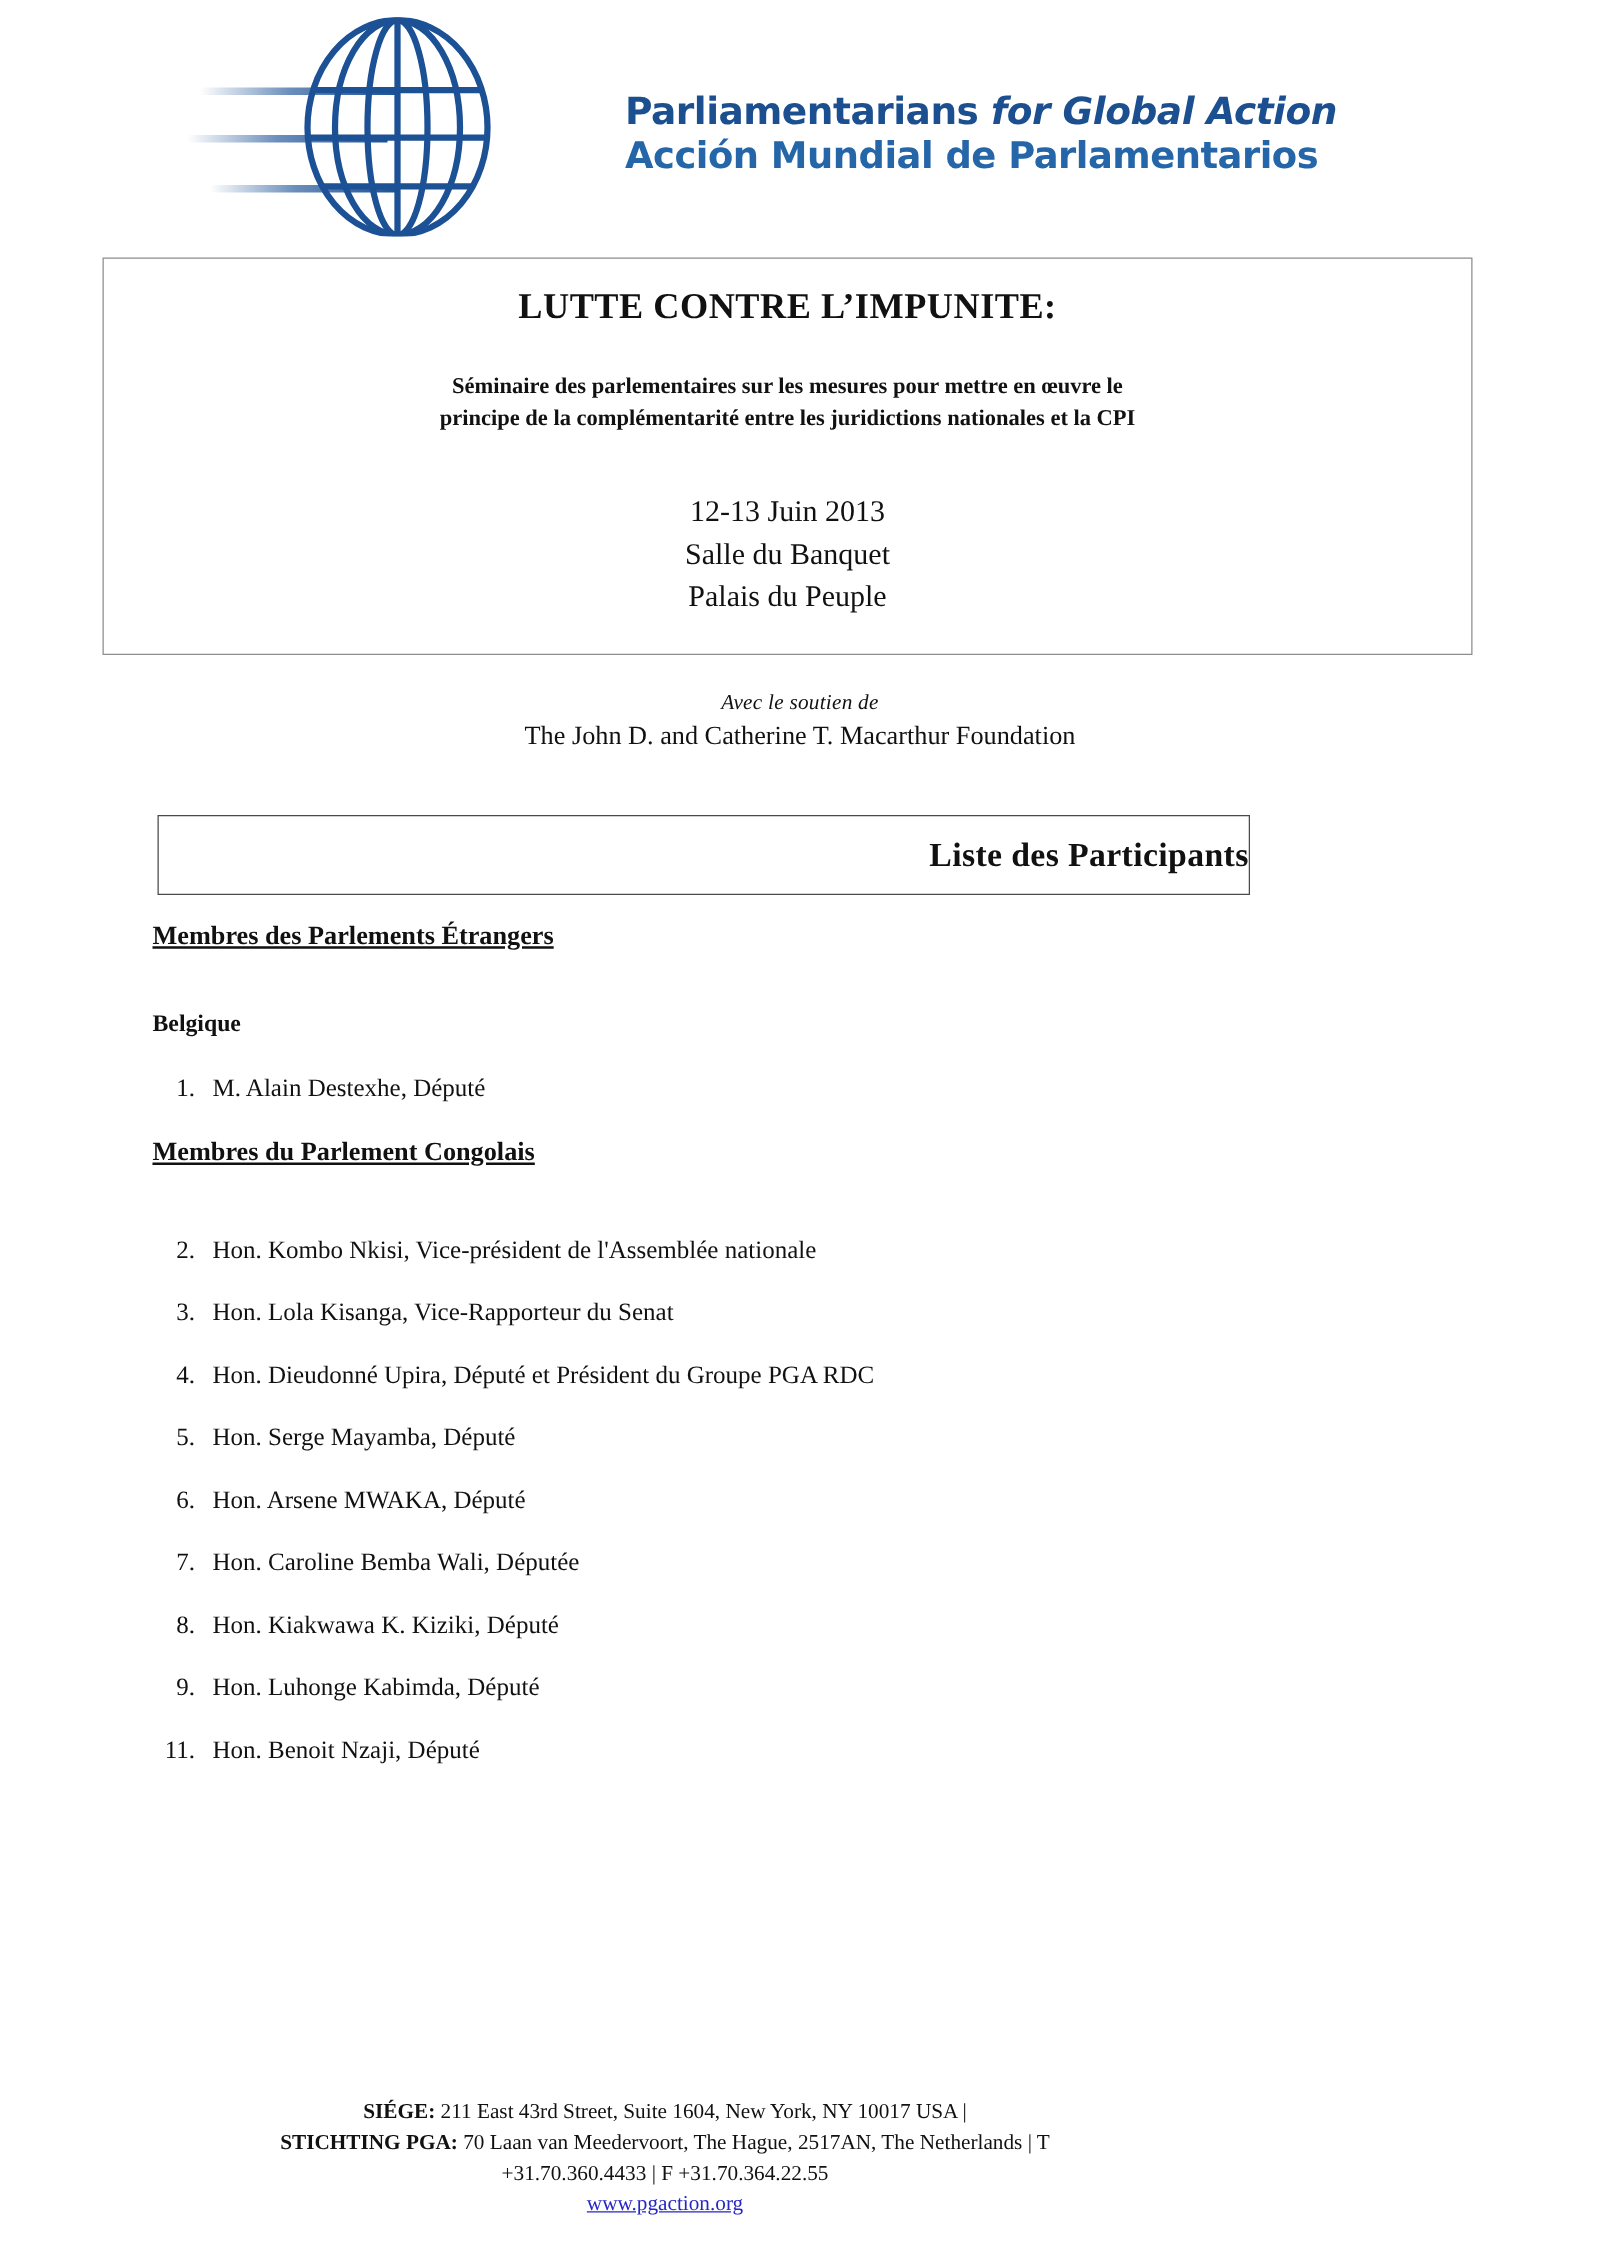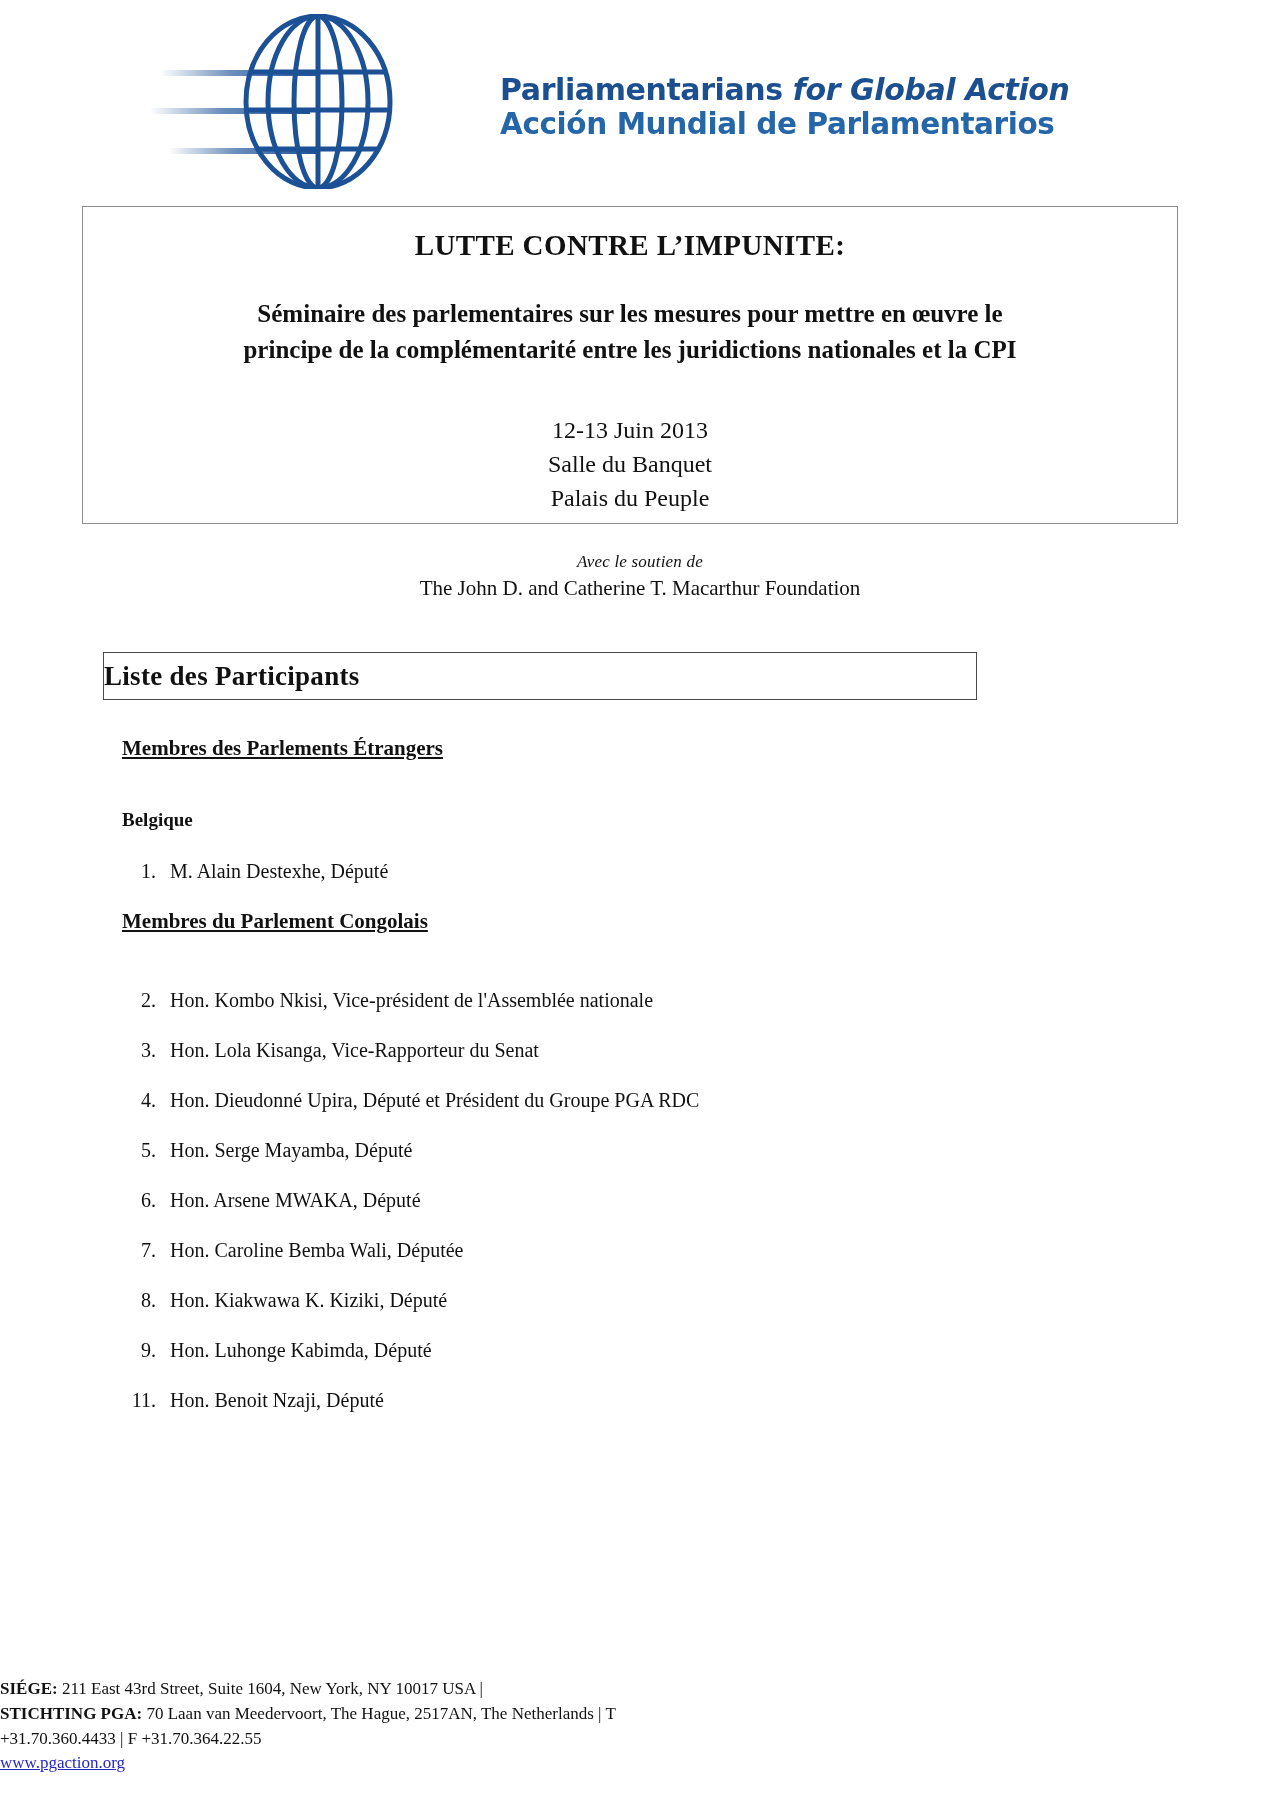--- a/index.html
+++ b/index.html
@@ -70,21 +70,21 @@
     box-sizing: border-box;
     text-align: center;
   }
   .title-main {
     font-size: 29px;
     font-weight: bold;
     letter-spacing: 0.4px;
     margin-top: 22px;
   }
   .title-sub {
-    font-size: 25px;
+    font-size: 18px;
     font-weight: bold;
     line-height: 1.42;
     margin: 34px 18px 0 18px;
   }
   .title-meta {
     margin-top: 46px;
     font-size: 24px;
     line-height: 1.42;
   }
 
@@ -103,29 +103,29 @@
     letter-spacing: 0.2px;
   }
   .support-name {
     font-size: 21px;
     margin-top: 4px;
   }
 
   
   .list-banner {
     position: absolute;
-    left: 103px;
+    left: 126px;
     top: 652px;
     width: 874px;
-    height: 48px;
+    height: 64px;
     border: 1px solid #4a4a4a;
     box-sizing: border-box;
     display: flex;
     align-items: center;
-    justify-content: flex-start;
+    justify-content: flex-end;
   }
   .list-banner span {
     font-size: 27px;
     font-weight: bold;
     letter-spacing: 0.3px;
   }
 
   
   .content {
     position: absolute;
@@ -168,21 +168,21 @@
   ol.participants li .who {
     white-space: nowrap;
   }
 
   
   .footer {
     position: absolute;
     left: 0;
     bottom: 36px;
     width: 1064px;
-    text-align: left;
+    text-align: center;
     font-size: 17px;
     line-height: 1.45;
   }
   .footer .b { font-weight: bold; }
   .footer-link {
     color: #2727c4;
     text-decoration: underline;
   }
 </style>
 </head>

